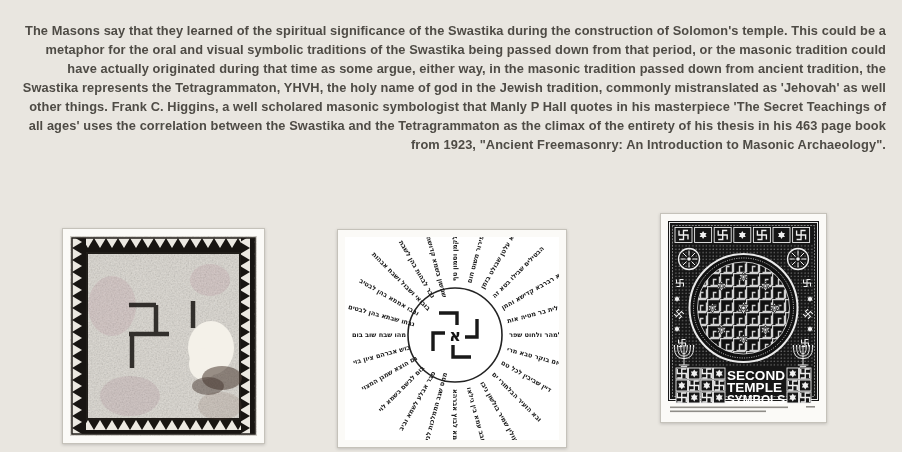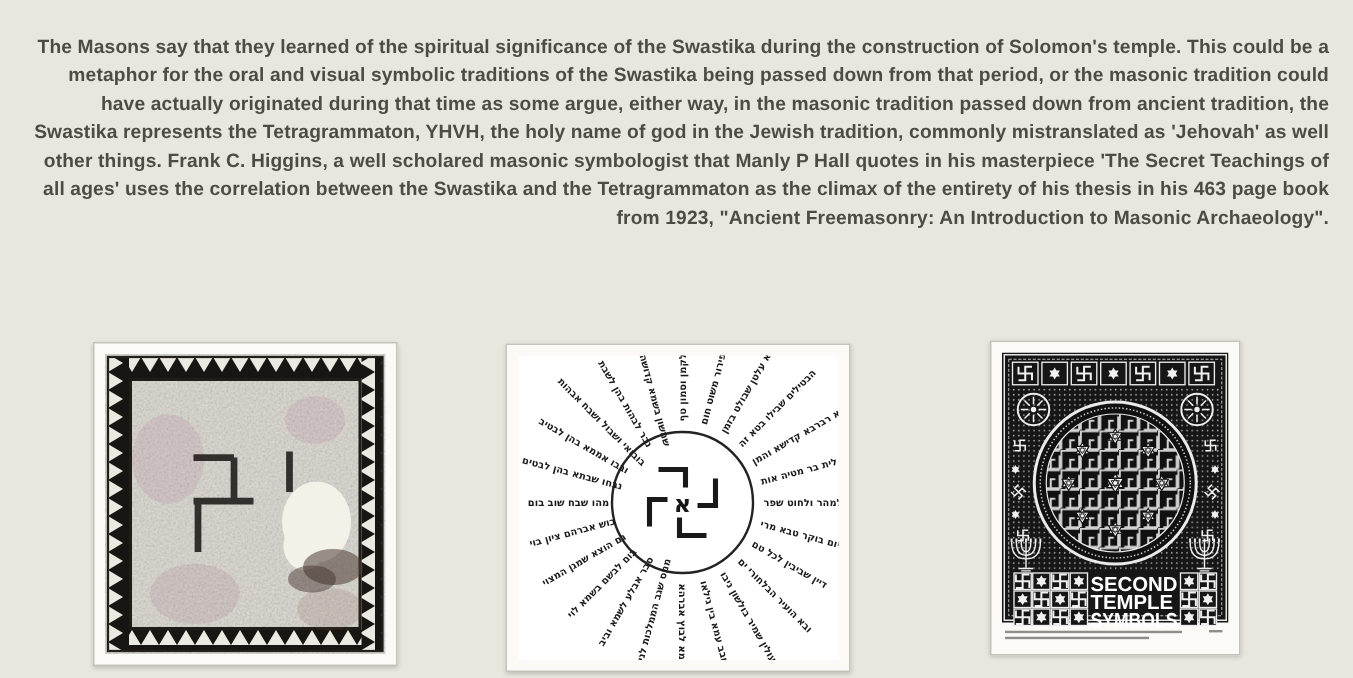--- a/index.html
+++ b/index.html
@@ -14,21 +14,21 @@
     color:#4e4b45;text-align:right;letter-spacing:0.1px;
   }
   .para1{top:8px;}
   .para2{top:180px;}
   .photo-frame{
     position:absolute;background:#fbfaf7;border:1px solid #c5c2ba;
     padding:7px;box-shadow:0 1px 3px rgba(0,0,0,0.18);
   }
   .frame1{left:62px;top:228px;}
   .frame2{left:337px;top:229px;}
-  .frame3{left:660px;top:227px;}
+  .frame3{left:660px;top:213px;}
   svg{display:block;}
   .ray-text{
     font-family:"DejaVu Sans",sans-serif;font-size:6.6px;font-weight:bold;fill:#1a1a1a;
   }
   .poster-title{
     font-family:"Liberation Sans",sans-serif;font-weight:bold;font-size:13.5px;fill:#ffffff;
   }
   .center-letter{
     font-family:"DejaVu Sans",sans-serif;font-weight:bold;font-size:16px;fill:#151515;
   }

